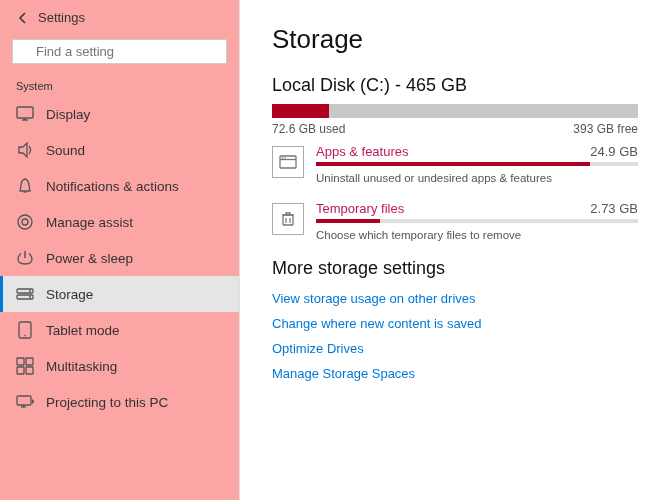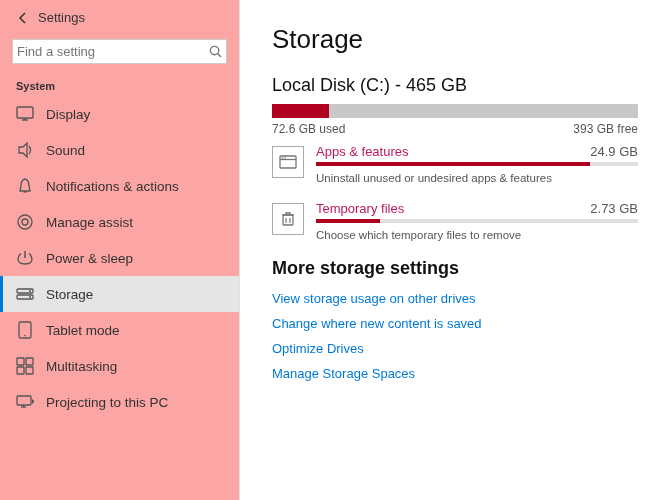--- a/index.html
+++ b/index.html
@@ -24,33 +24,33 @@
       color: #333;
       gap: 8px;
     }
     .sidebar-header svg { width: 14px; height: 14px; }
     .sidebar-search {
       margin: 4px 12px 8px 12px;
       display: flex;
       align-items: center;
       border: 1px solid #ccc;
       background: #fff;
-      padding: 4px 4px;
+      padding: 4px 23px;
     }
     .sidebar-search input {
       border: none;
       outline: none;
       flex: 1;
       font-size: 13px;
       background: transparent;
     }
     .sidebar-section-label {
       padding: 8px 16px 4px 16px;
       font-size: 11px;
-      font-weight: 700;
+      font-weight: 400;
       color: #333;
       text-transform: none;
       letter-spacing: 0;
     }
     .sidebar-item {
       display: flex;
       align-items: center;
       padding: 9px 16px;
       cursor: pointer;
       gap: 12px;
@@ -146,21 +146,21 @@
 
     .show-more {
       color: #0078d7;
       font-size: 13px;
       cursor: pointer;
       margin-bottom: 24px;
       display: inline-block;
     }
     .more-settings-title {
       font-size: 18px;
-      font-weight: 700;
+      font-weight: 400;
       margin-bottom: 12px;
       color: #111;
     }
     .storage-link {
       display: block;
       color: #0078d7;
       font-size: 13px;
       margin-bottom: 10px;
       cursor: pointer;
       text-decoration: none;

